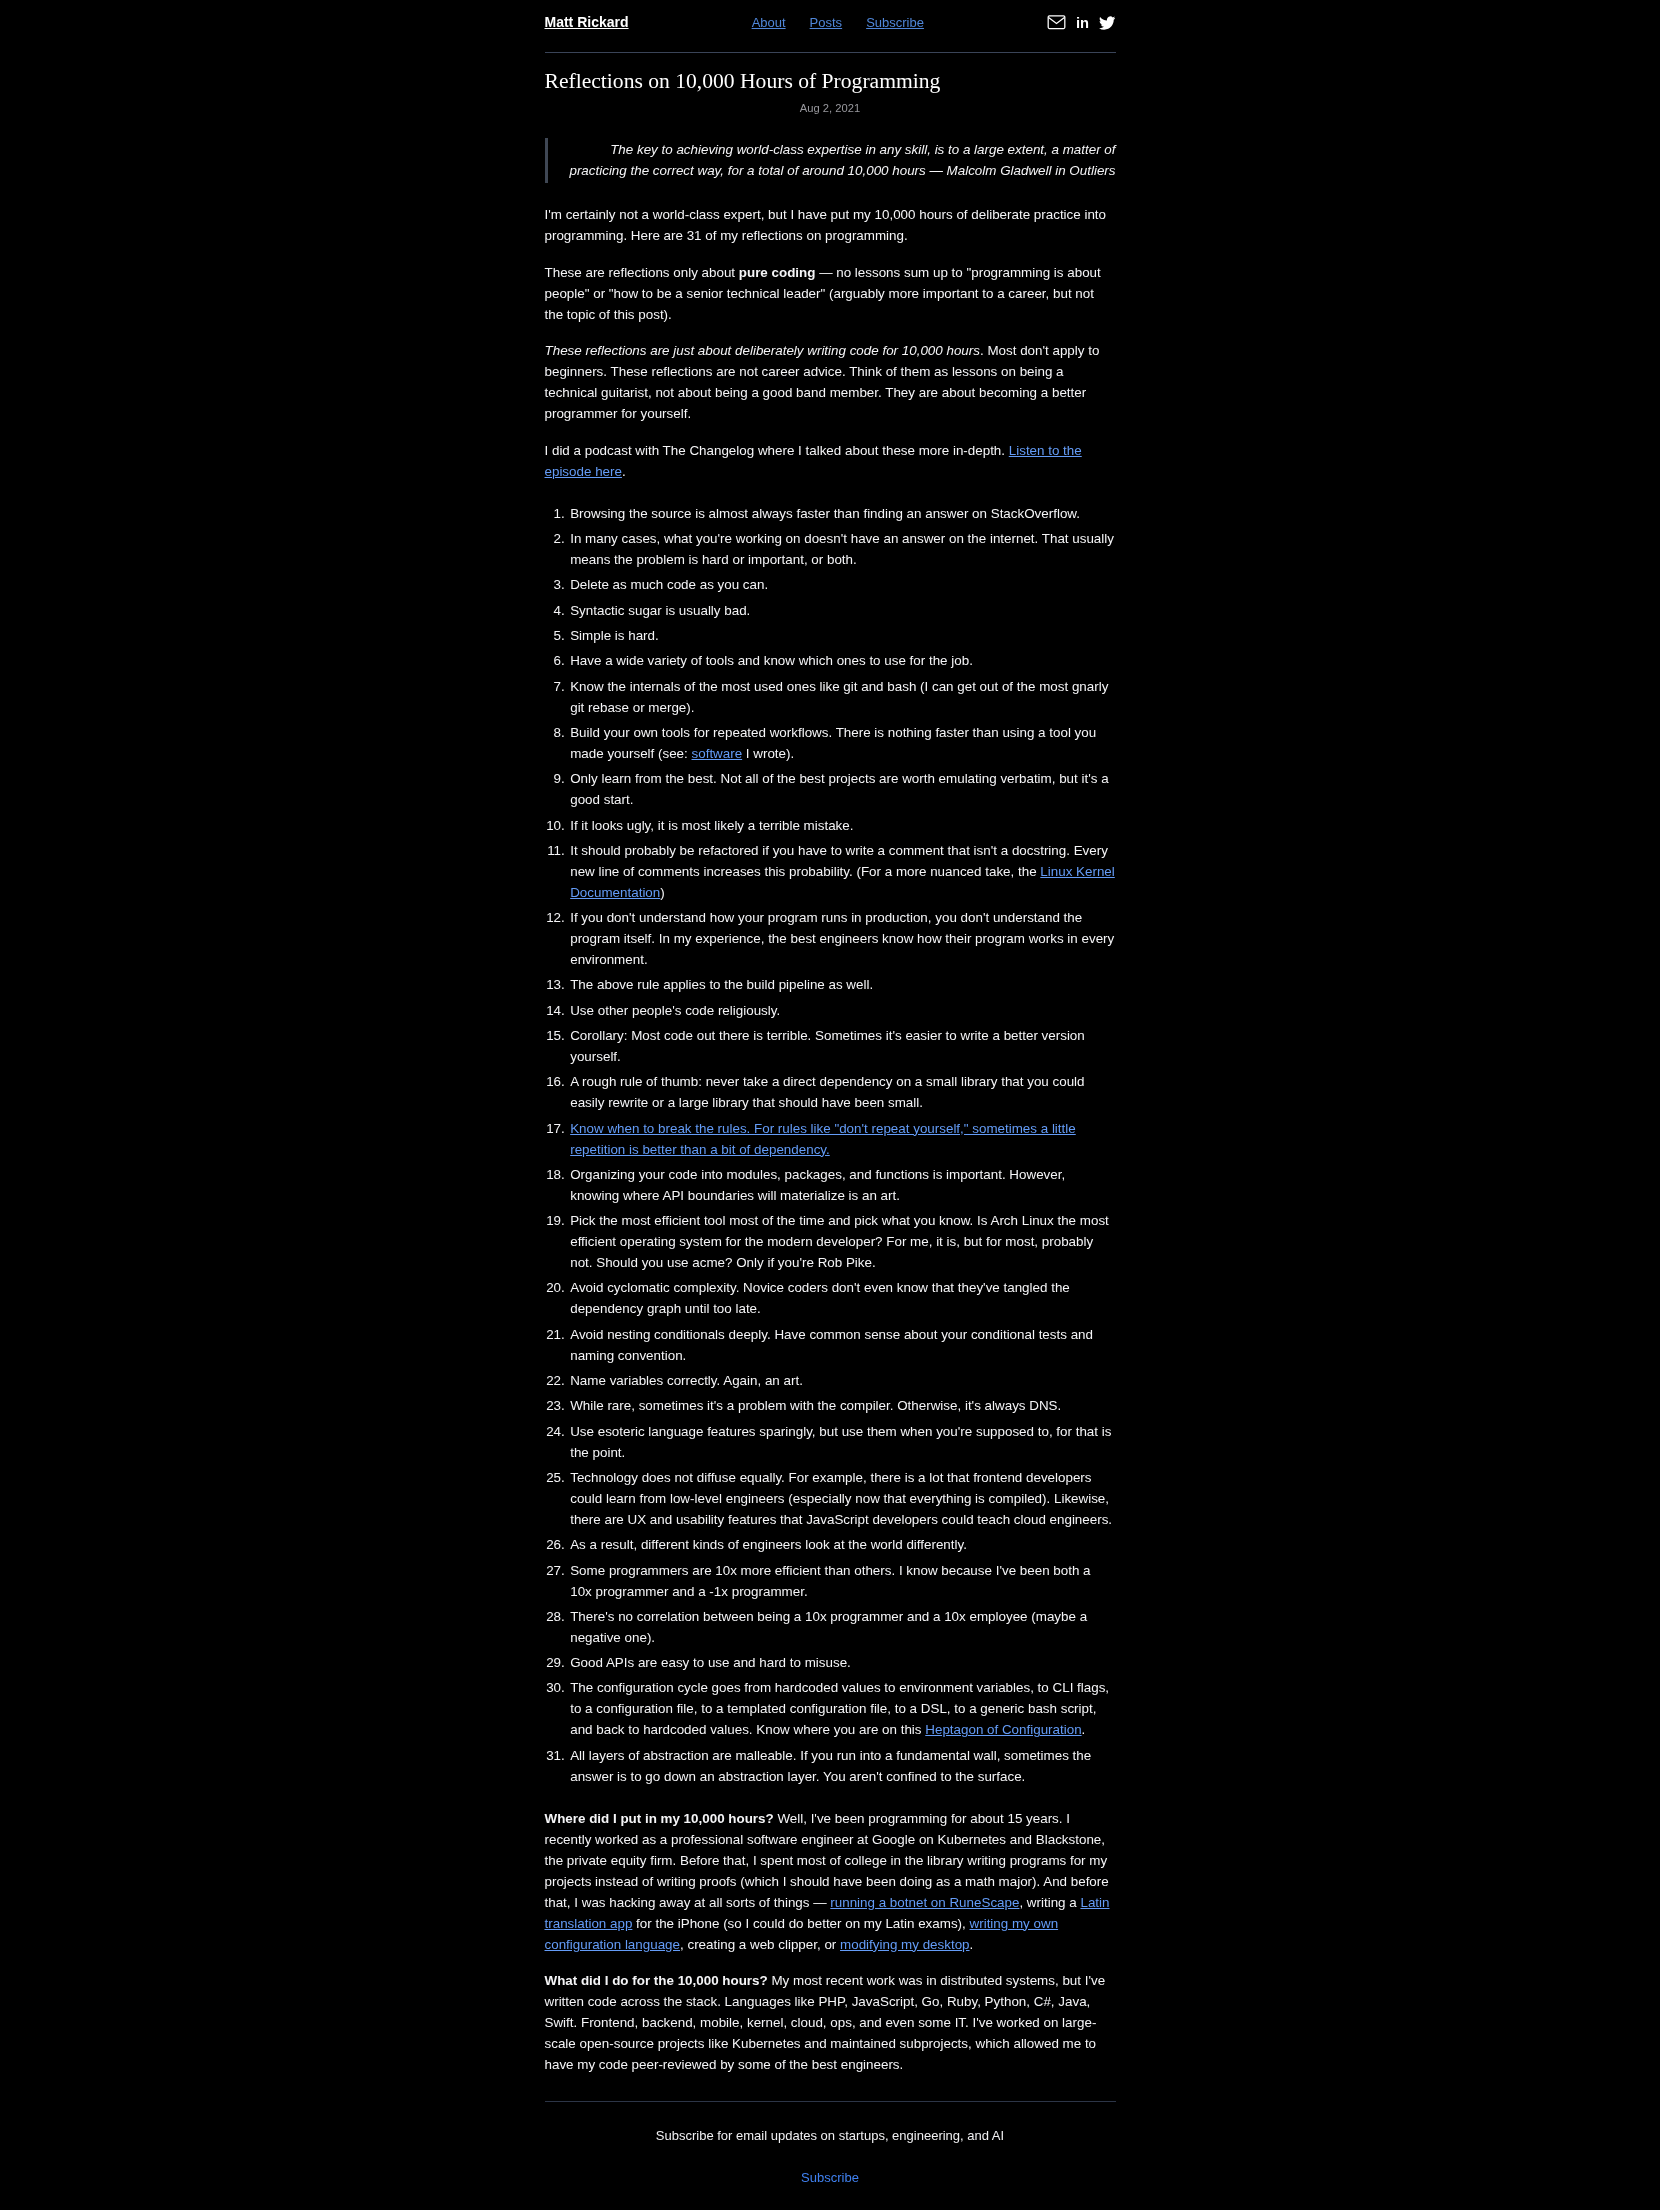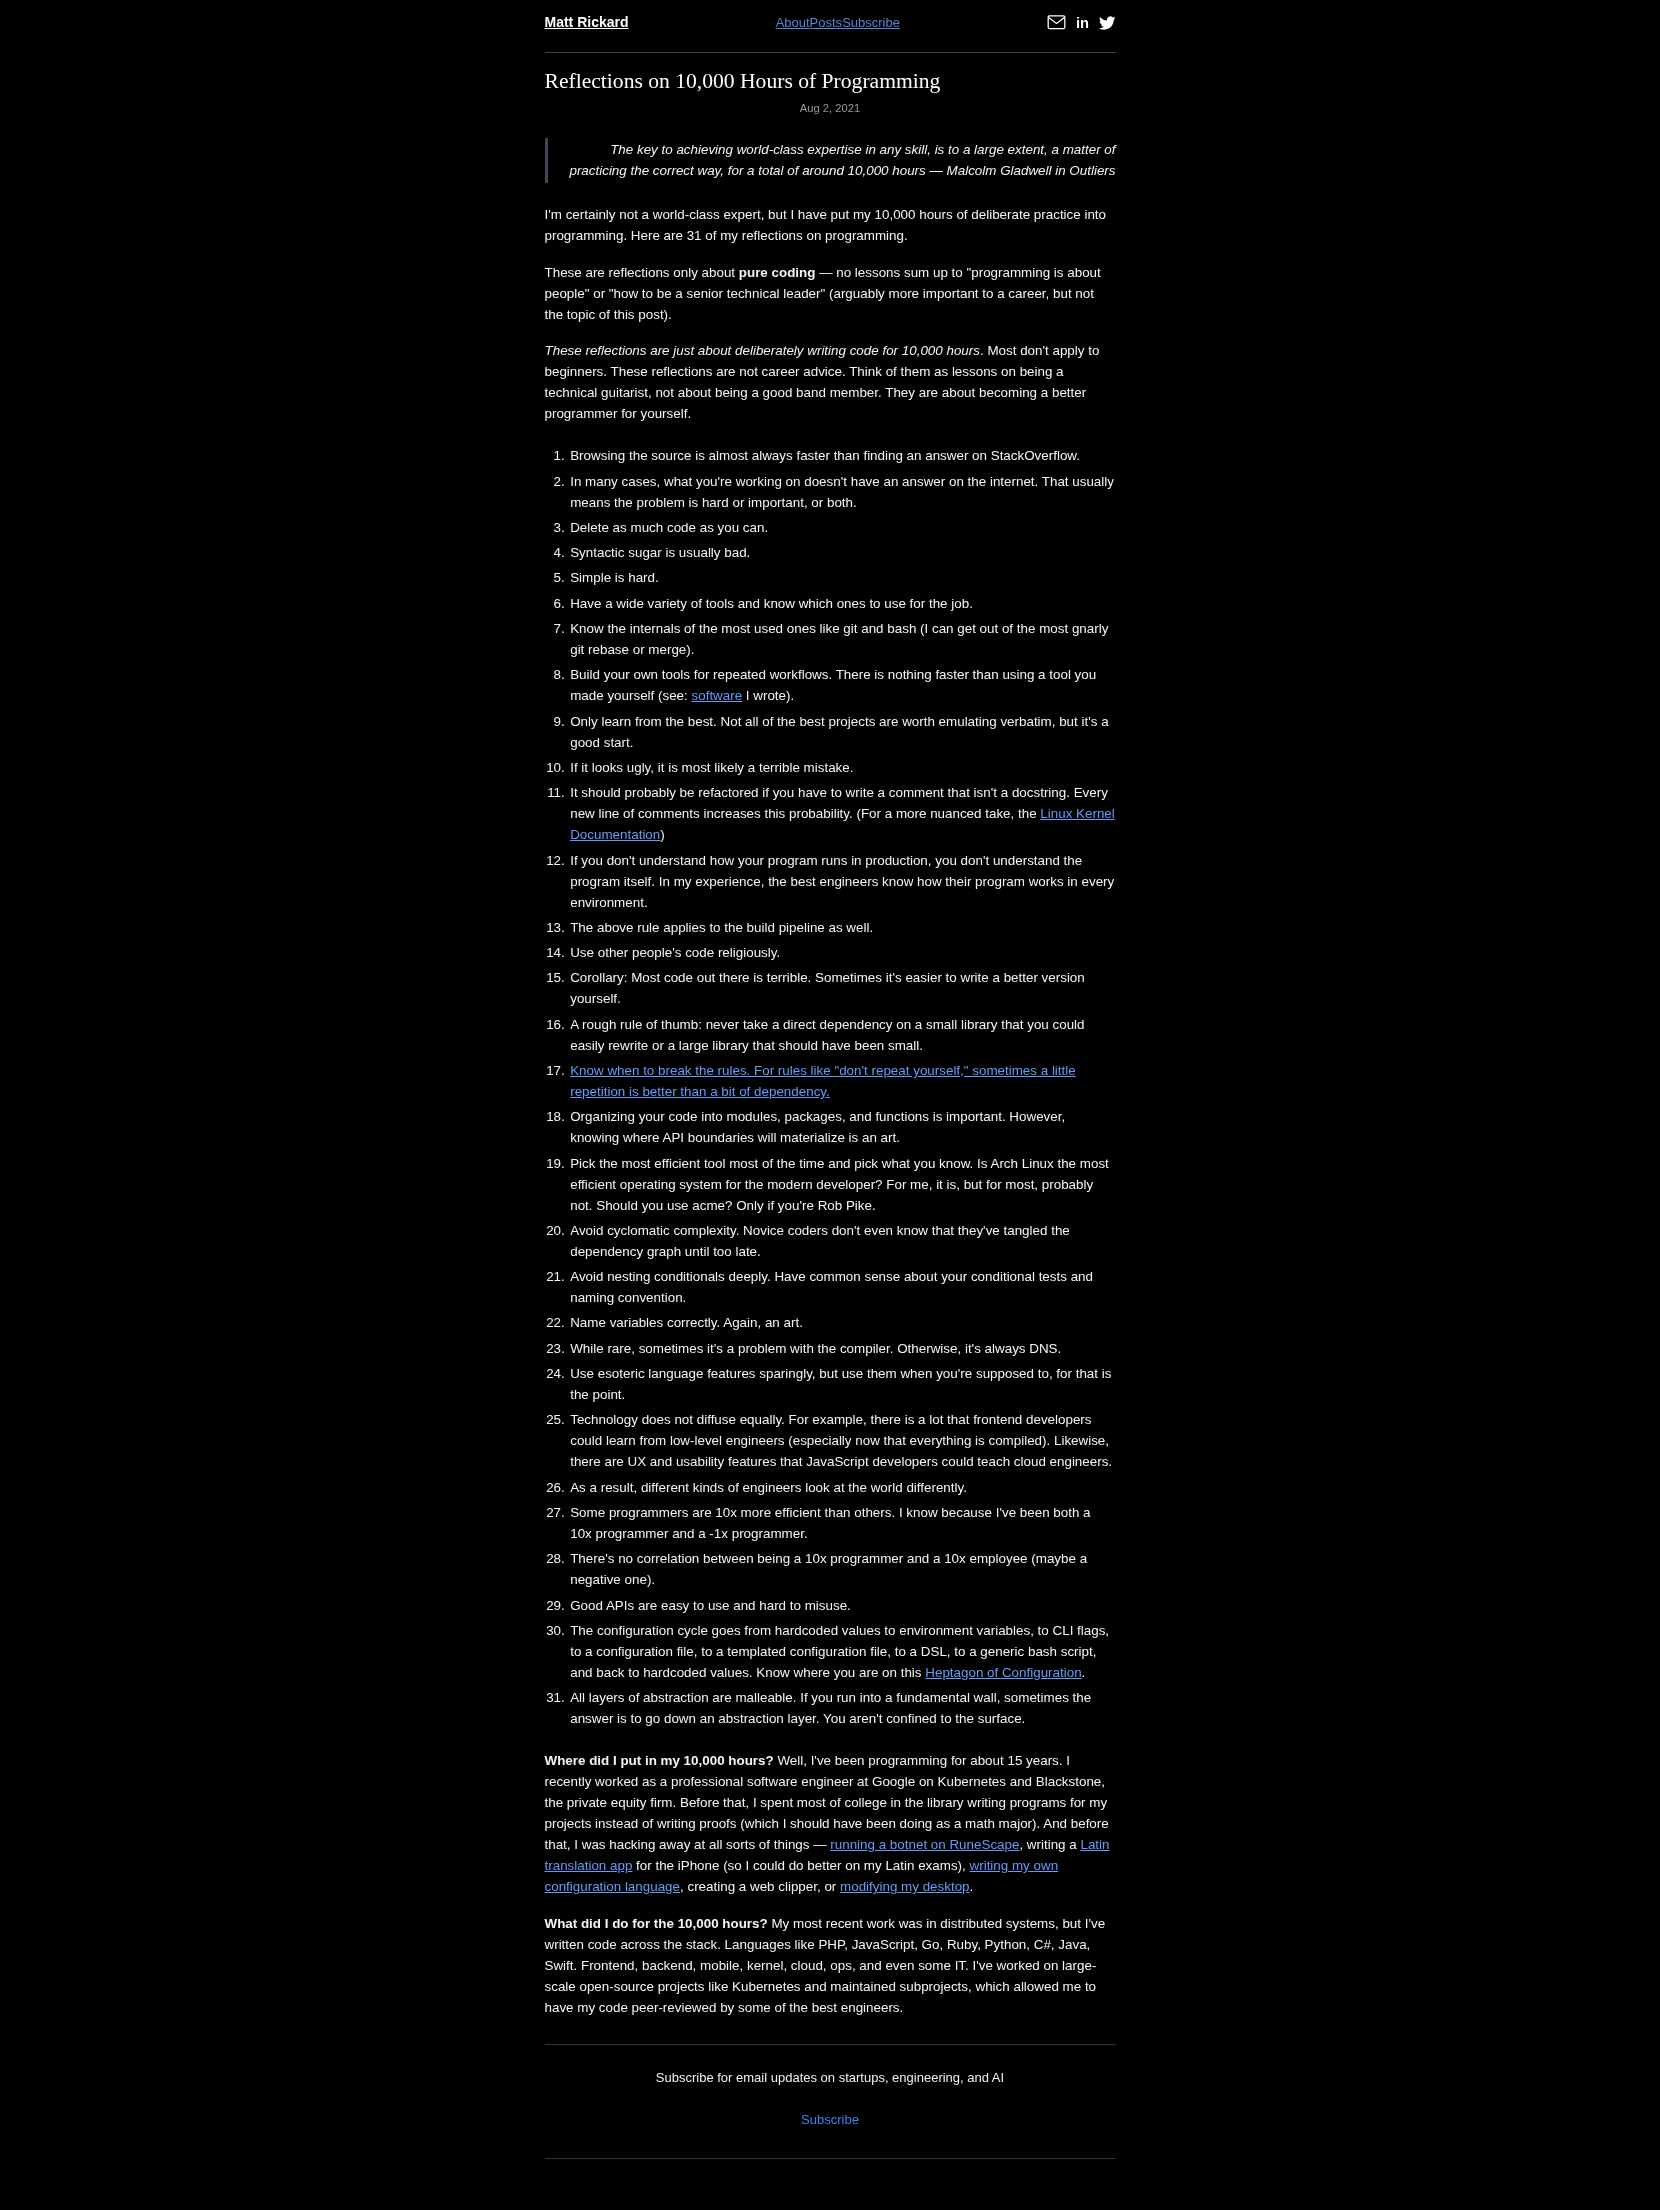--- a/index.html
+++ b/index.html
@@ -32,20 +32,21 @@
     border-bottom: 0.9px solid #3a4458;
   }
   .brand a {
     color: #ffffff;
     font-weight: bold;
     font-size: 14px;
     text-decoration: underline;
   }
   .nav {
     display: flex;
+    gap: 24px;
   }
   .nav a {
     color: #4f86d8;
     font-size: 13px;
     text-decoration: underline;
   }
   .icons {
     display: flex;
     align-items: center;
     gap: 10px;
@@ -147,20 +148,21 @@
     </div>
 
     <h1 class="post-title">Reflections on 10,000 Hours of Programming</h1>
     <div class="post-date">Aug 2, 2021</div>
 
     <blockquote>The key to achieving world-class expertise in any skill, is to a large extent, a matter of practicing the correct way, for a total of around 10,000 hours — Malcolm Gladwell in Outliers</blockquote>
 
     <p><span>I'm certainly not a world-class expert, but I have put my 10,000 hours of deliberate practice into programming. Here are 31 of my reflections on programming.</span></p>
     <p><span>These are reflections only about </span><strong>pure coding</strong><span> — no lessons sum up to "programming is about people" or "how to be a senior technical leader" (arguably more important to a career, but not the topic of this post).</span></p>
     <p><em>These reflections are just about deliberately writing code for 10,000 hours</em><span>. Most don't apply to beginners. These reflections are not career advice. Think of them as lessons on being a technical guitarist, not about being a good band member. They are about becoming a better programmer for yourself.</span></p>
+    <p><span>I did a podcast with The Changelog where I talked about these more in-depth. </span><a href="#" class="lnk">Listen to the episode here</a><span>.</span></p>
 
     <ol class="reflections">
         <li><span>Browsing the source is almost always faster than finding an answer on StackOverflow.</span></li>
         <li><span>In many cases, what you're working on doesn't have an answer on the internet. That usually means the problem is hard or important, or both.</span></li>
         <li><span>Delete as much code as you can.</span></li>
         <li><span>Syntactic sugar is usually bad.</span></li>
         <li><span>Simple is hard.</span></li>
         <li><span>Have a wide variety of tools and know which ones to use for the job.</span></li>
         <li><span>Know the internals of the most used ones like git and bash (I can get out of the most gnarly git rebase or merge).</span></li>
         <li><span>Build your own tools for repeated workflows. There is nothing faster than using a tool you made yourself (see: </span><a href="#" class="lnk">software</a><span> I wrote).</span></li>

